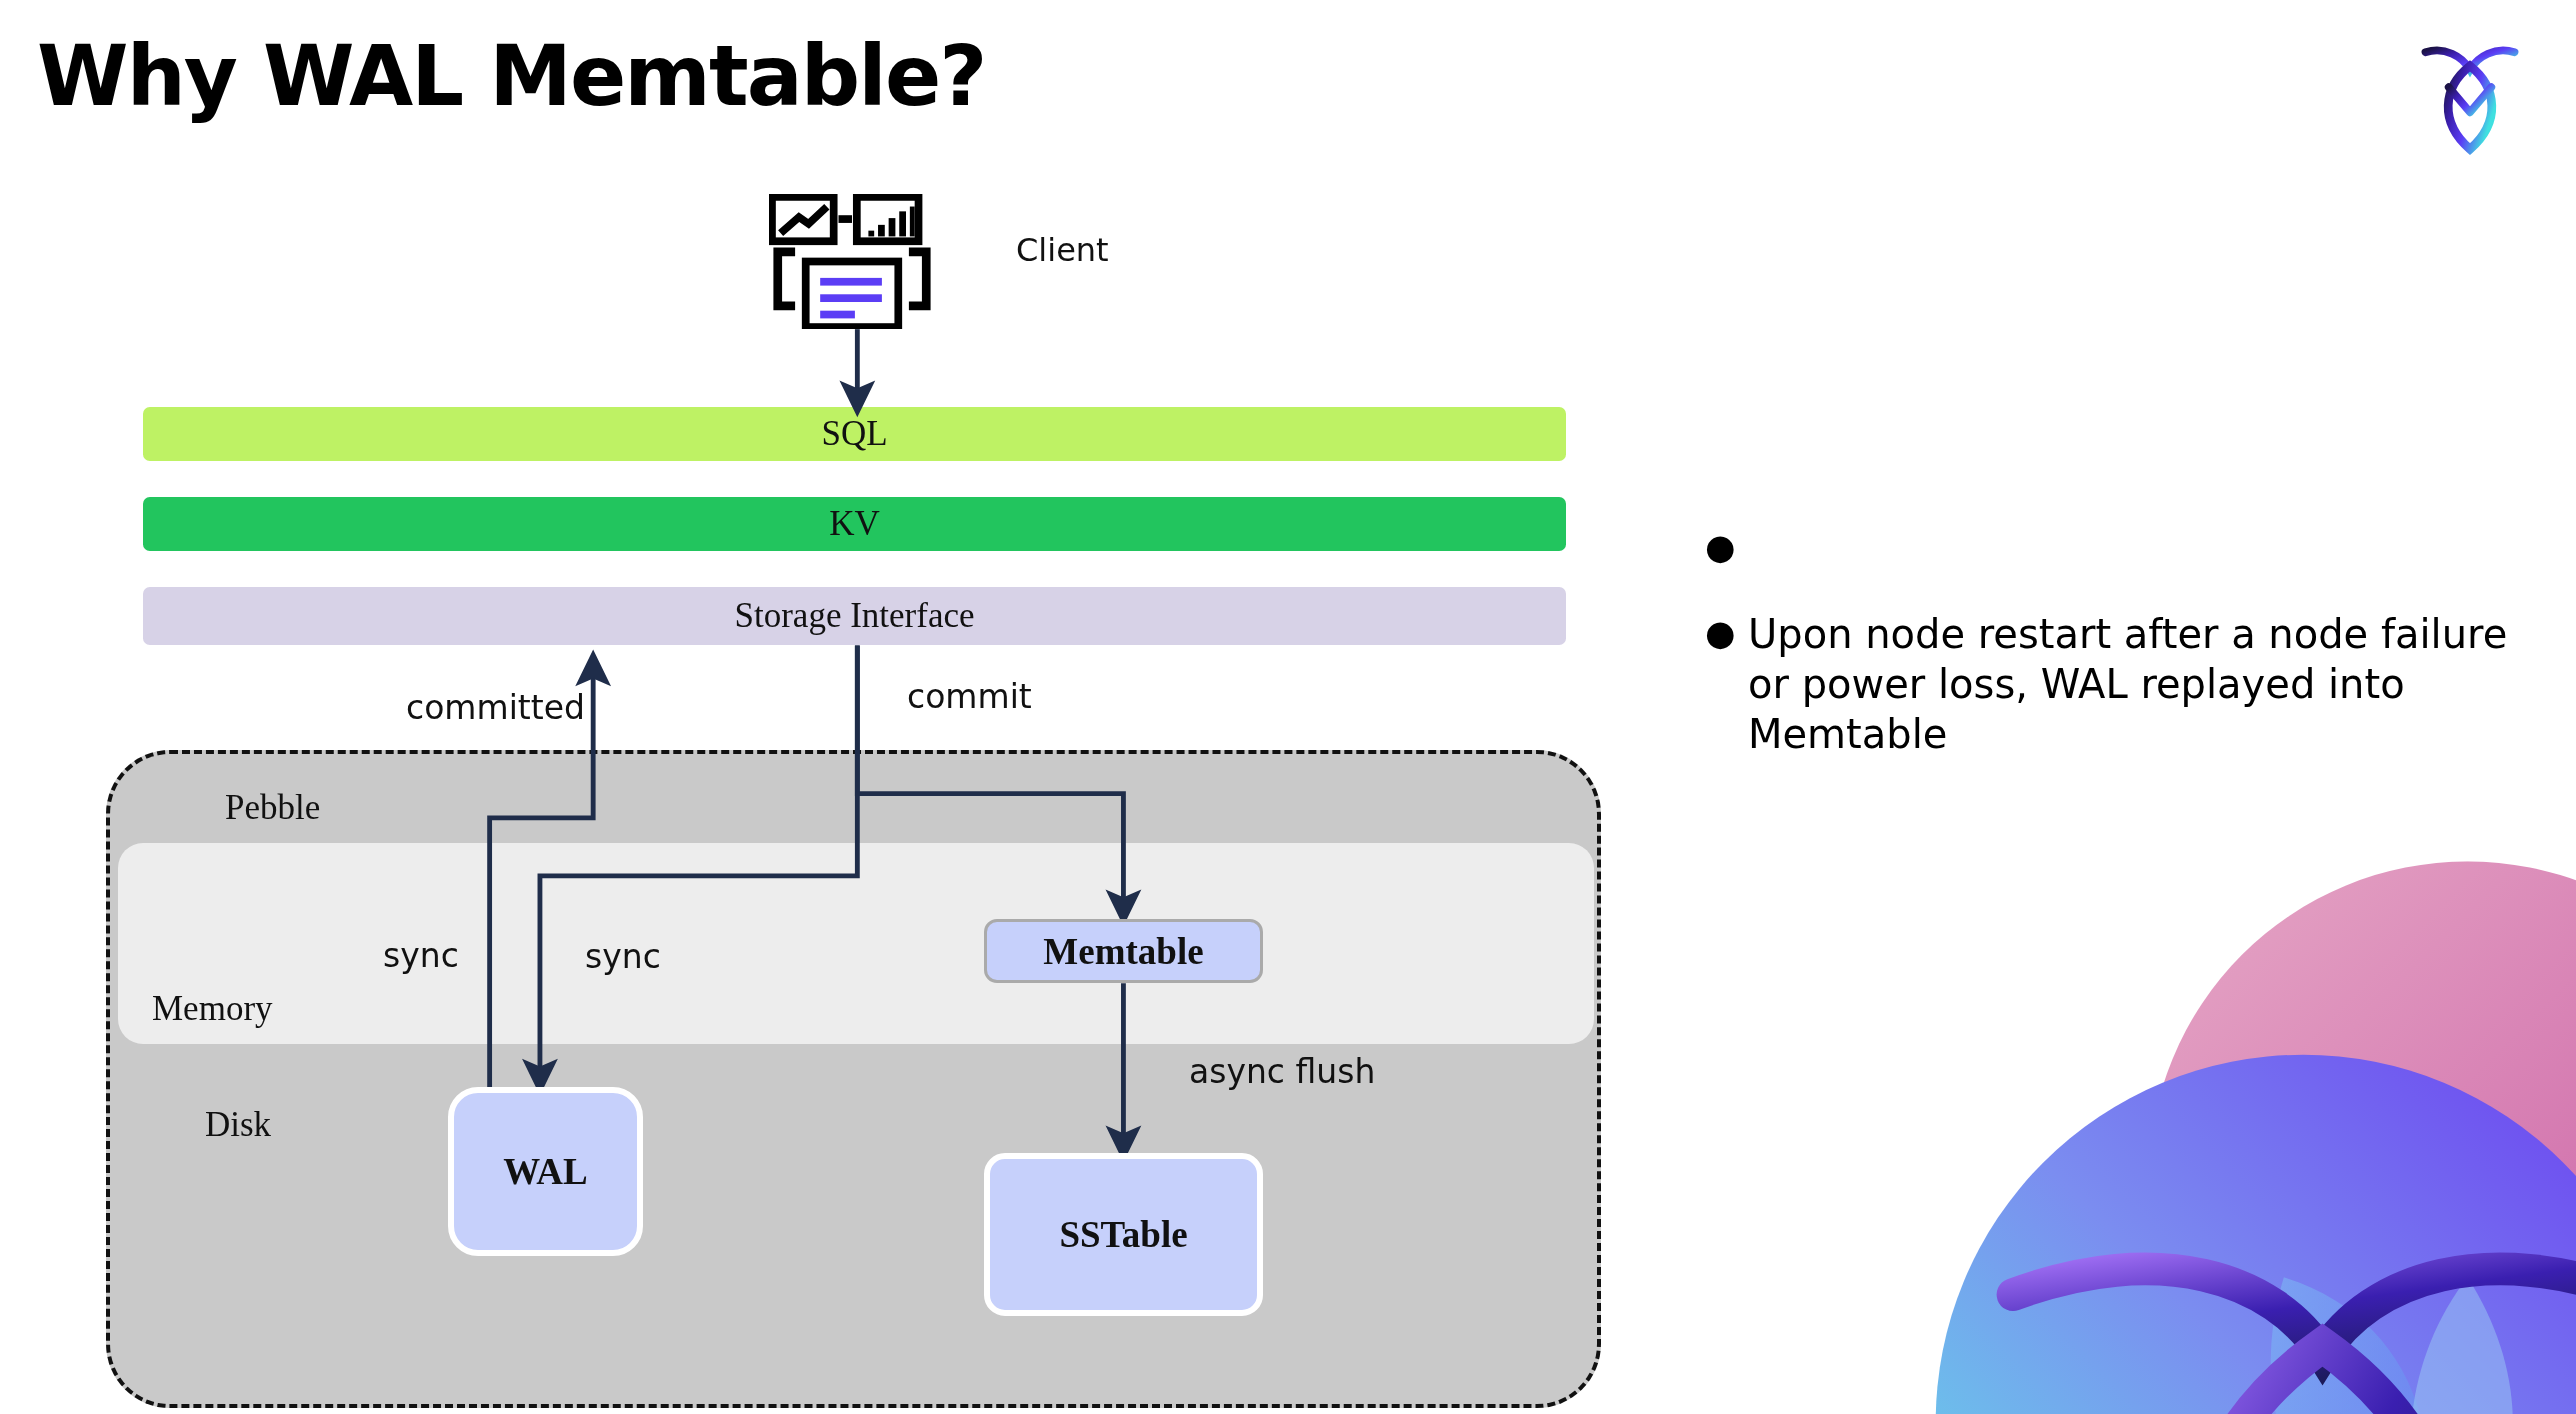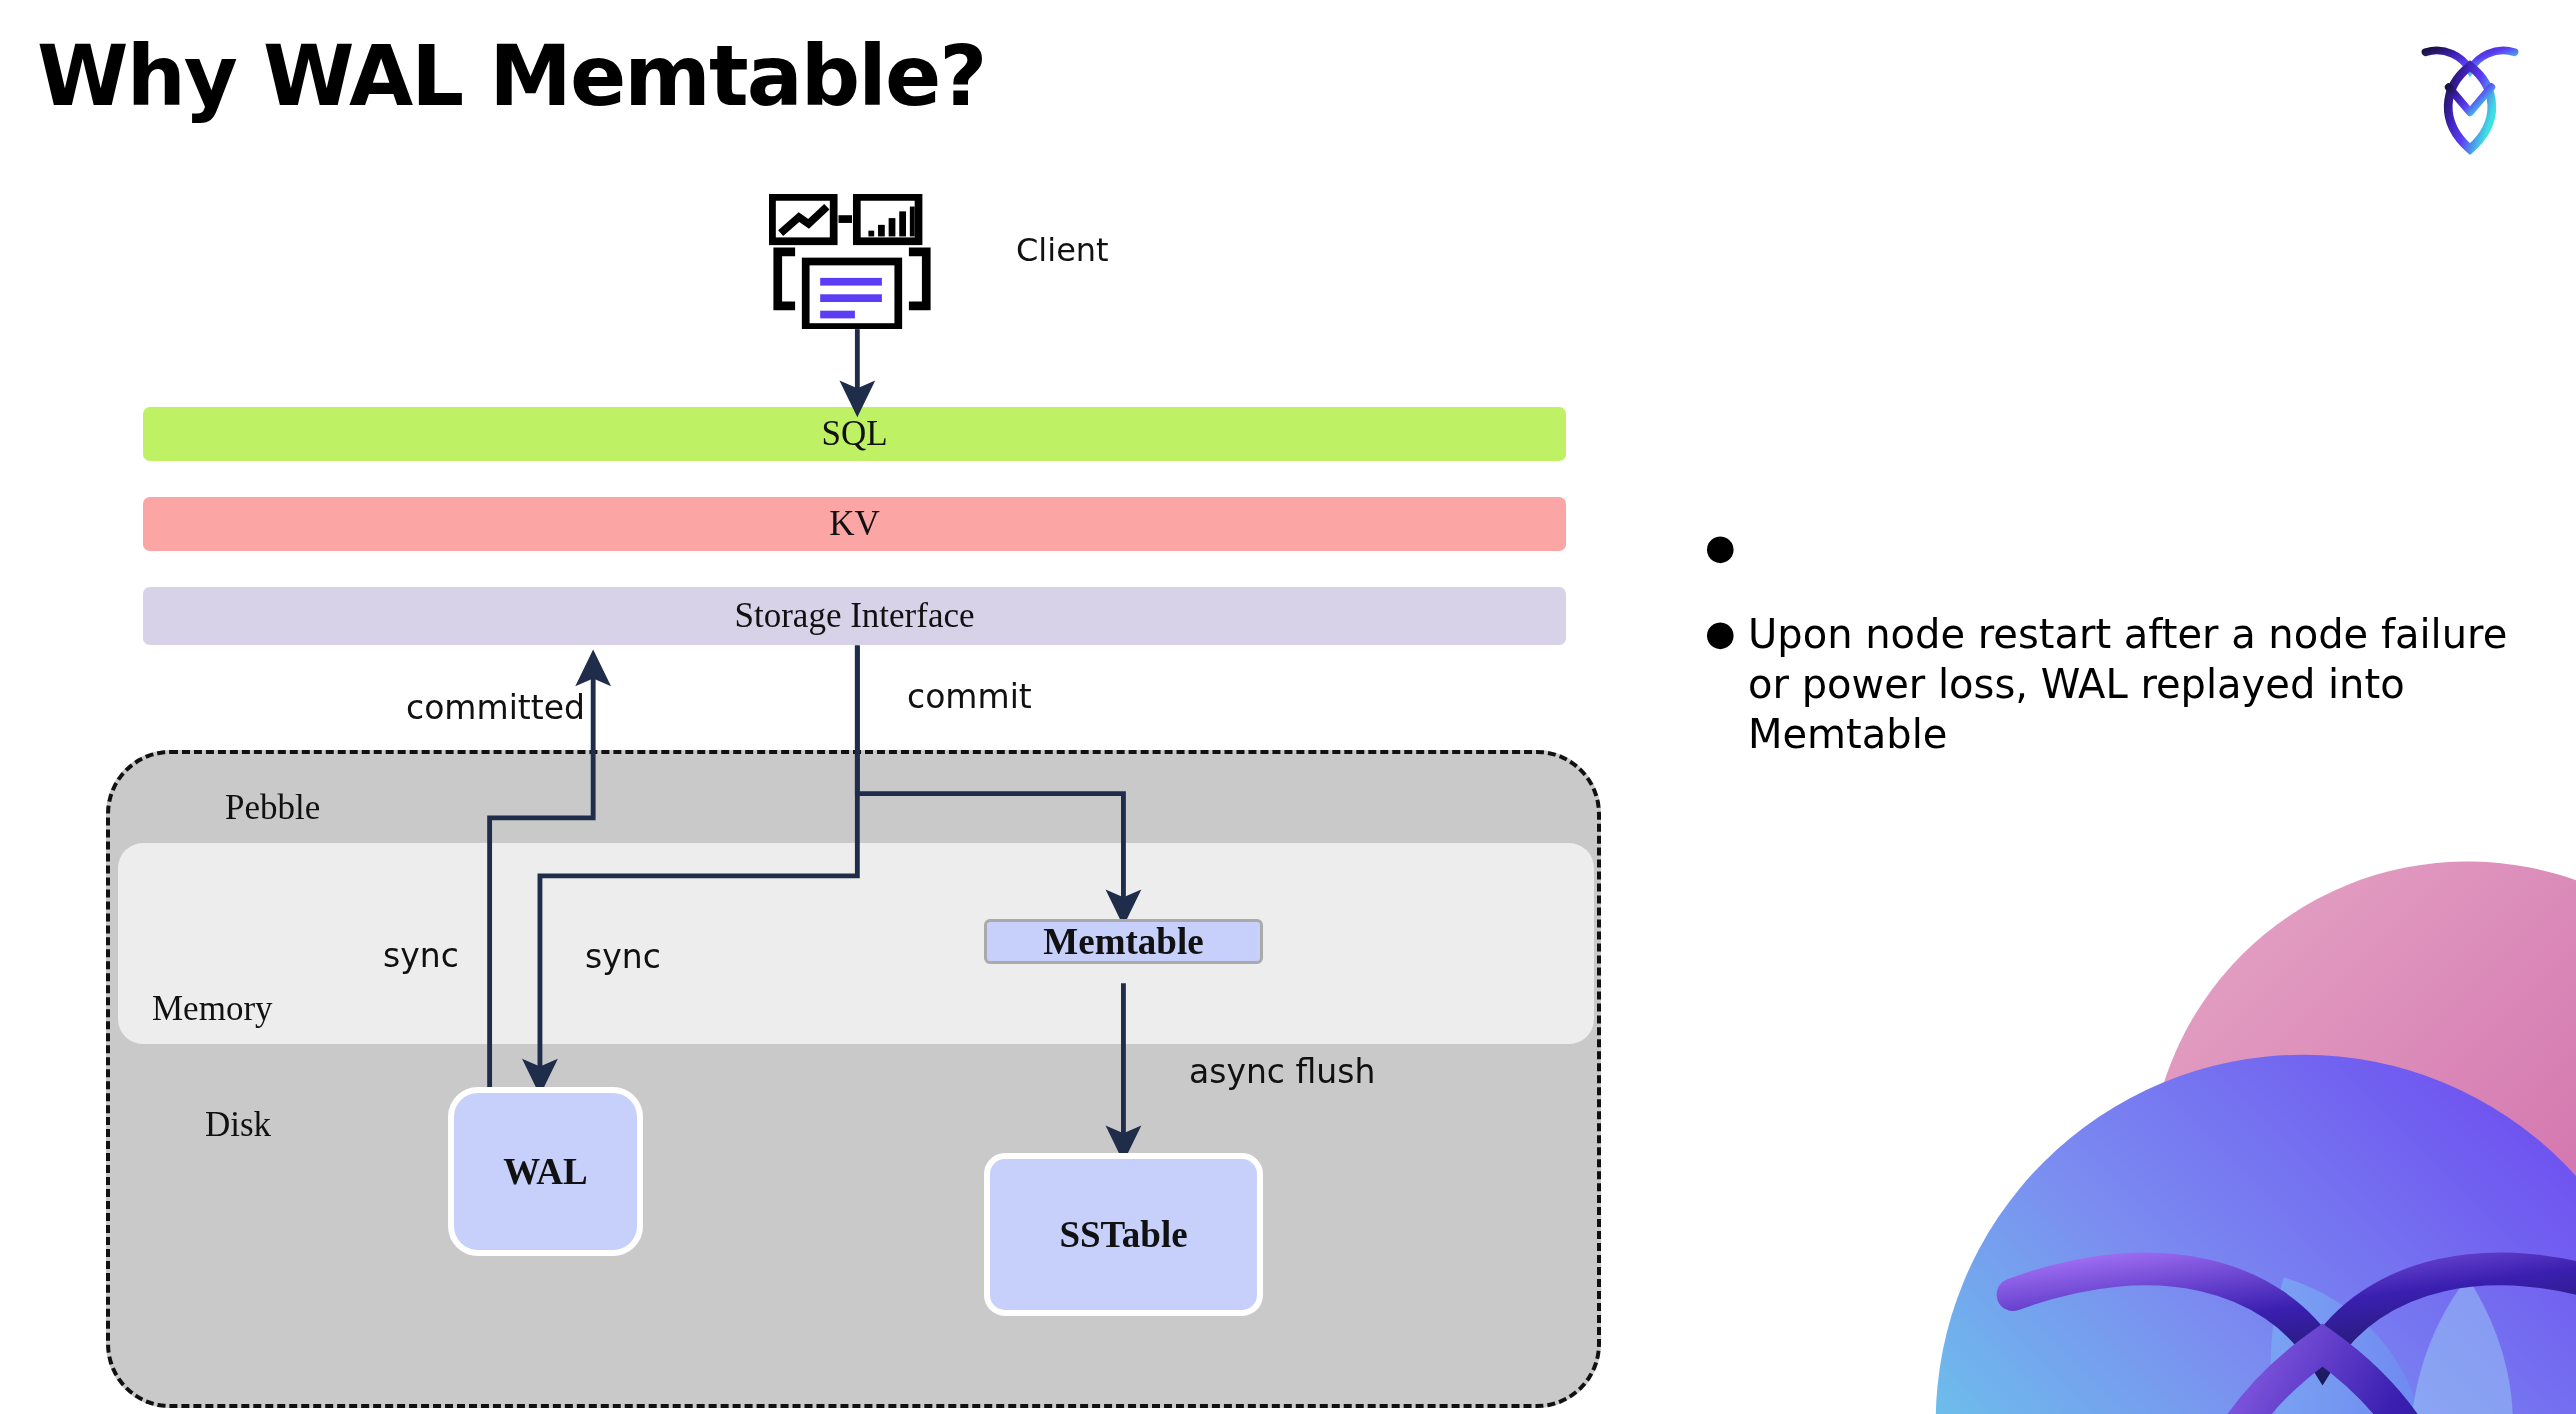--- a/index.html
+++ b/index.html
@@ -24,21 +24,21 @@
     font-family:"DejaVu Sans","Liberation Sans",sans-serif;color:#111;white-space:nowrap;}
 
   
   .layer-bar{
     position:absolute;left:143px;width:1423px;height:54px;border-radius:6.8px;
     display:flex;align-items:center;justify-content:center;
     font-family:"Liberation Serif","DejaVu Serif",serif;
     font-size:35px;color:#111;
   }
   #bar-sql{top:407px;background:#bef264;}
-  #bar-kv{top:497px;background:#fca5a5;}
+  #bar-kv{top:497px;background:#22c55e;}
   #bar-storage{top:587px;background:#d7d2e7;height:58px;}
 
   
   #pebble-box{
     position:absolute;left:106px;top:750px;width:1495px;height:658px;
     background:#c9c9c9;border:4.8px dashed #111;border-radius:64px;
     box-sizing:border-box;
   }
   #pebble-label{
     position:absolute;left:225px;top:788px;font-size:35px;
@@ -57,22 +57,22 @@
     font-family:"Liberation Serif","DejaVu Serif",serif;color:#111;
   }
 
   
   .node-box{
     position:absolute;display:flex;align-items:center;justify-content:center;
     background:#c6d0fb;
     font-family:"Liberation Serif","DejaVu Serif",serif;
     font-weight:bold;color:#111;
   }
-  #node-memtable{left:984px;top:919px;width:279px;height:45px;
-    border:3.9px solid #aaa;border-radius:6px;font-size:37px;box-sizing:border-box;}
+  #node-memtable{left:984px;top:919px;width:279px;height:64px;
+    border:3.9px solid #aaa;border-radius:13px;font-size:37px;box-sizing:border-box;}
   #node-wal{left:448px;top:1087px;width:195px;height:169px;
     border:6.8px solid #fff;border-radius:30px;font-size:37px;box-sizing:border-box;}
   #node-sstable{left:984px;top:1153px;width:279px;height:163px;
     border:6.8px solid #fff;border-radius:21px;font-size:37px;box-sizing:border-box;}
 
   
   .edge-label{
     position:absolute;font-size:33px;color:#111;
     font-family:"DejaVu Sans","Liberation Sans",sans-serif;white-space:nowrap;
   }

